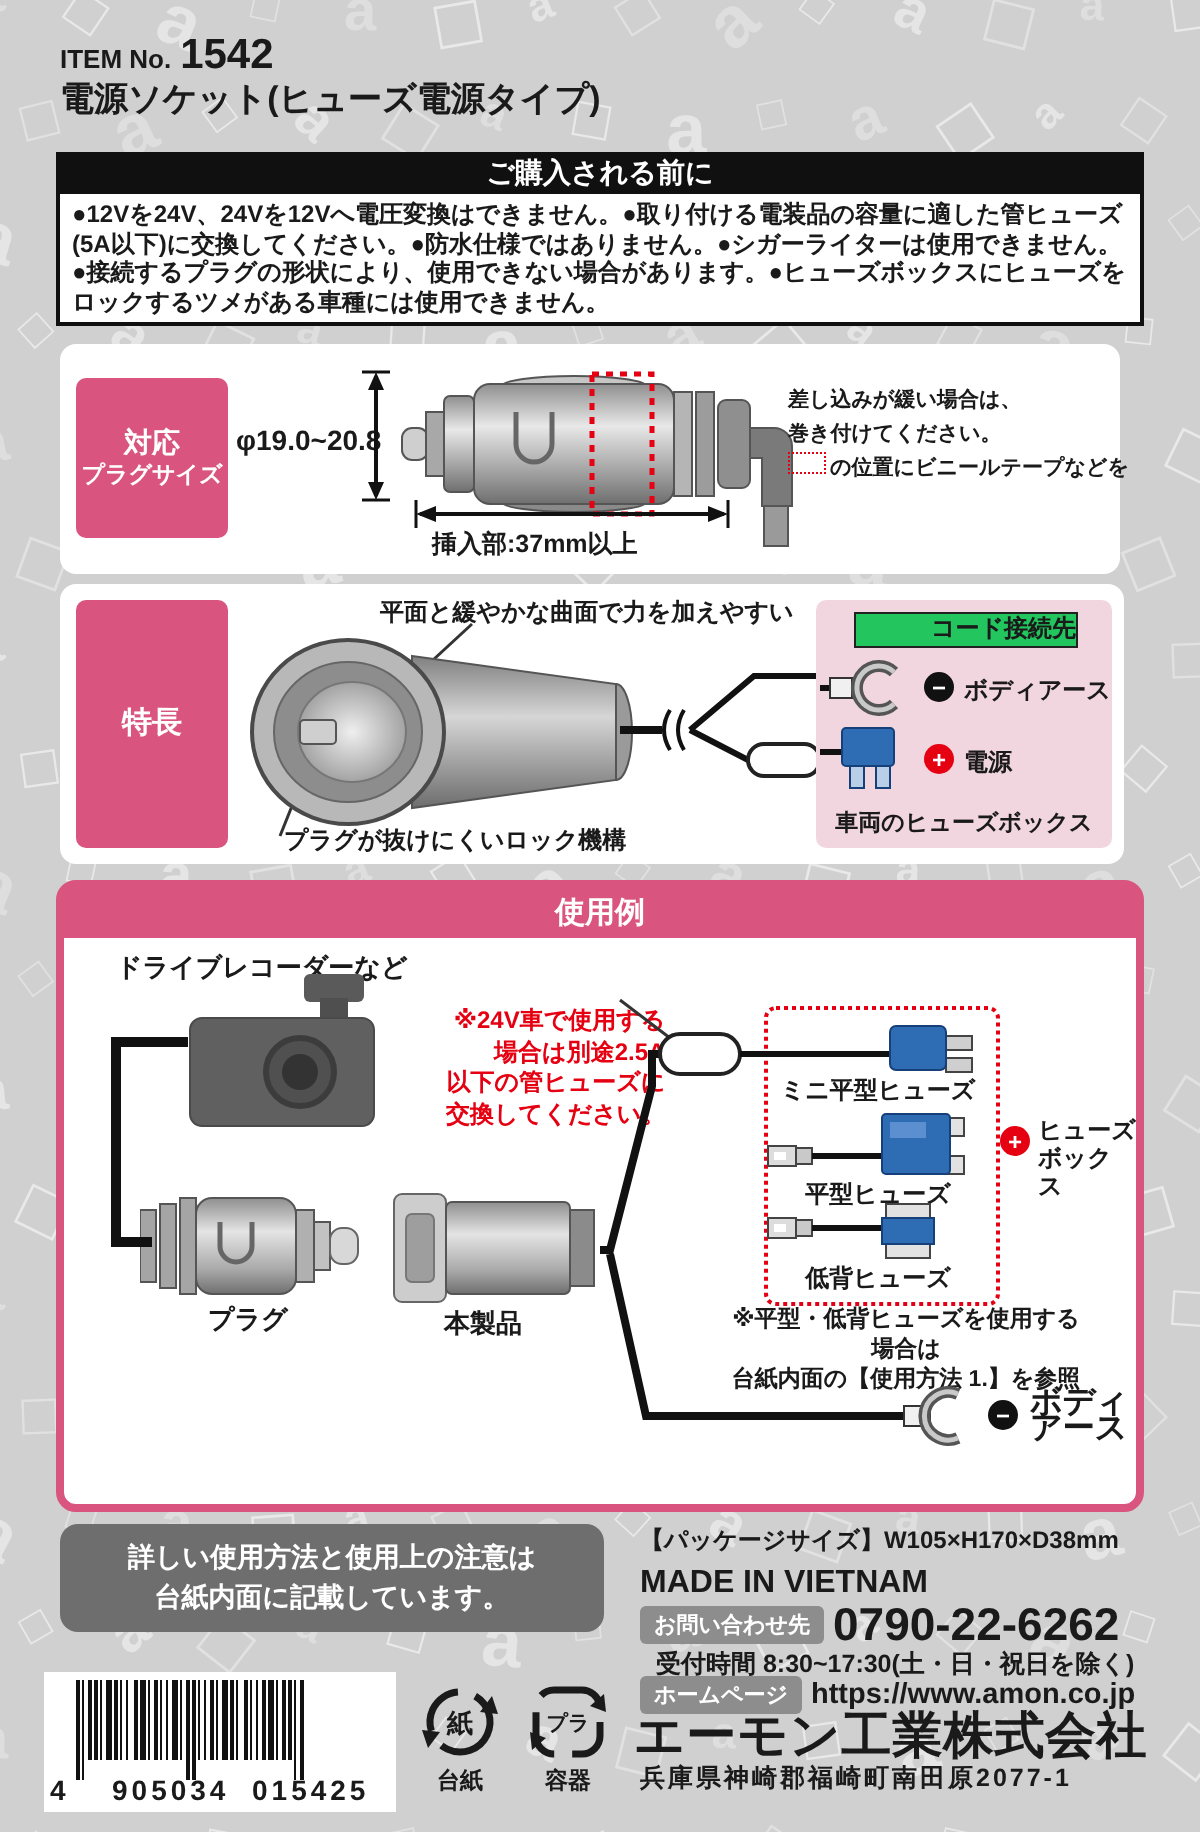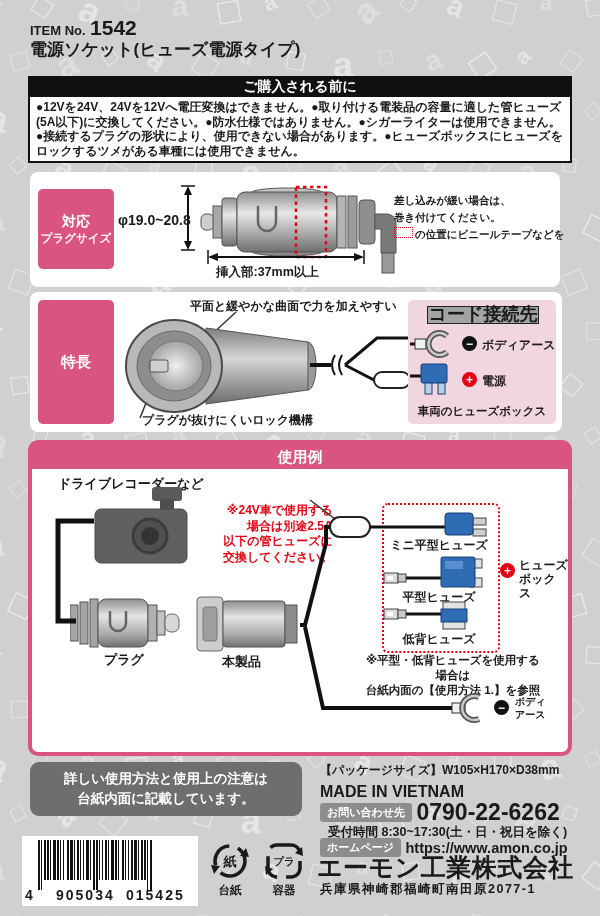--- a/index.html
+++ b/index.html
@@ -374,21 +374,21 @@
       </svg>
       <div class="abs" style="left:112px;top:120px;font-size:12px;">プラグが抜けにくいロック機構</div>
       <svg class="abs" style="left:0;top:0;" width="532" height="140" viewBox="0 0 532 140" pointer-events="none">
         <line x1="280" y1="73" x2="301" y2="73" stroke="#111" stroke-width="4"></line>
         <path d="M305,63 q-6,10 0,20 M312,63 q-6,10 0,20" fill="none" stroke="#111" stroke-width="2"></path>
         <path d="M315,73 L347,46 H388" fill="none" stroke="#111" stroke-width="3"></path>
         <path d="M315,73 L344,88 H392" fill="none" stroke="#111" stroke-width="3"></path>
         <rect x="344" y="80" width="36" height="16" rx="8" fill="#fff" stroke="#222" stroke-width="2"></rect>
       </svg>
       <div class="abs" style="left:378px;top:8px;width:148px;height:124px;background:#f2d6df;border-radius:5px;">
-        <div class="abs" style="left:19px;top:6px;width:110px;height:16px;background:#a3a3a3;border:1.5px solid #222;font-size:18px;line-height:15px;text-align:center;">コード接続先</div>
+        <div class="abs" style="left:19px;top:6px;width:110px;height:16px;background:#22c55e;border:1.5px solid #222;font-size:12px;line-height:15px;text-align:right;">コード接続先</div>
         <svg class="abs" style="left:2px;top:30px;" width="46" height="28" viewBox="0 0 46 28">
           <line x1="0" y1="14" x2="6" y2="14" stroke="#111" stroke-width="3"></line>
           <rect x="5" y="9" width="11" height="10" fill="#f0f0f0" stroke="#333"></rect>
           <path d="M37,6 A11,11 0 1 0 37,22" fill="none" stroke="#555" stroke-width="6"></path>
           <path d="M37,6 A11,11 0 1 0 37,22" fill="none" stroke="#c9c9c9" stroke-width="2.5"></path>
         </svg>
         <div class="badge-minus abs" style="left:54px;top:36px;">−</div>
         <div class="abs" style="left:74px;top:37px;font-size:12px;">ボディアース</div>
         <svg class="abs" style="left:2px;top:62px;" width="46" height="34" viewBox="0 0 46 34">
           <line x1="0" y1="14" x2="12" y2="14" stroke="#111" stroke-width="3"></line>
@@ -494,21 +494,21 @@
           <div>ヒューズ</div>
           <div>ボックス</div>
         </div>
 
         <div class="abs" style="left:330px;top:184px;width:182px;text-align:center;font-size:11.5px;line-height:15px;">
           <div>※平型・低背ヒューズを使用する場合は</div>
           <div>台紙内面の【使用方法 1.】を参照</div>
         </div>
 
         <div class="badge-minus abs" style="left:462px;top:231px;">−</div>
-        <div class="abs" style="left:483px;top:226px;font-size:10px;line-height:13px;">
+        <div class="abs" style="left:483px;top:226px;font-size:16px;line-height:13px;">
           <div>ボディ</div>
           <div>アース</div>
         </div>
       </div>
     </div>
 
     <div id="notice-box">
       <div>詳しい使用方法と使用上の注意は</div>
       <div>台紙内面に記載しています。</div>
     </div>

